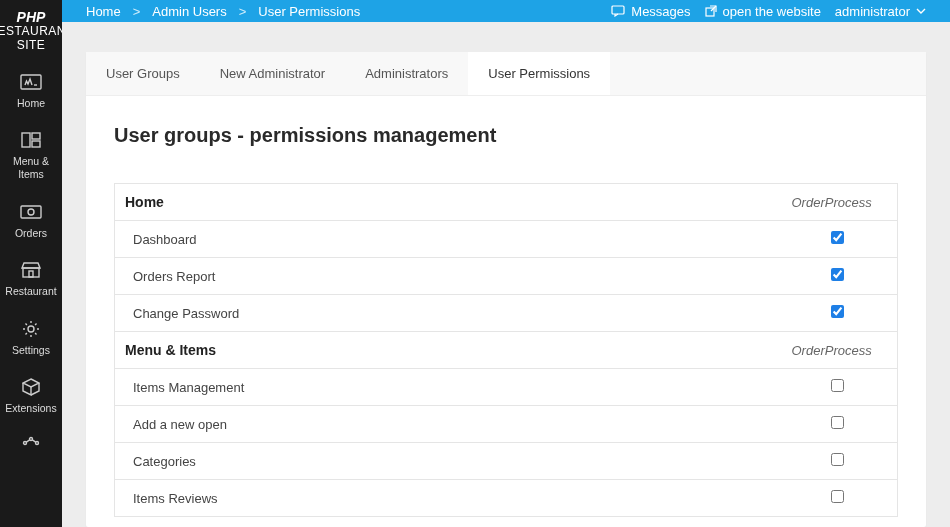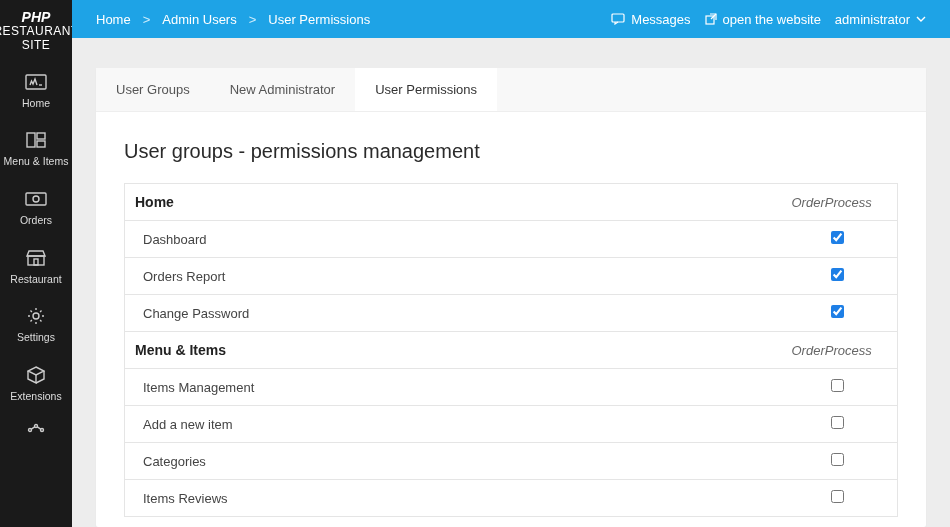--- a/index.html
+++ b/index.html
@@ -1,18 +1,18 @@
 <!DOCTYPE html>
 <html><head>
 <meta charset="utf-8">
 <style>
   * { box-sizing: border-box; margin: 0; padding: 0; }
   body { font-family: -apple-system, BlinkMacSystemFont, "Segoe UI", Arial, sans-serif; font-size: 13px; color: #333; background: #f0f0f0; width: 950px; height: 527px; overflow: hidden; }
   .layout { display: flex; width: 100%; height: 100%; }
-  .sidebar { width: 72px; background: #1a1a1a; color: #fff; display: flex; flex-direction: column; align-items: center; }
+  .sidebar { width: 62px; background: #1a1a1a; color: #fff; display: flex; flex-direction: column; align-items: center; }
   .brand { text-align: center; padding: 10px 2px; line-height: 1.1; }
   .brand-top { font-style: italic; font-weight: bold; font-size: 14px; }
   .brand-bottom { font-size: 12px; letter-spacing: 0.5px; }
   .nav { width: 100%; }
   .nav-item { text-align: center; padding: 9px 3px 11px; cursor: pointer; color: #ddd; }
   .nav-item .icon { display: flex; justify-content: center; align-items: center; height: 22px; margin-bottom: 4px; }
   .nav-item .label { font-size: 10.5px; line-height: 1.2; }
   .main { flex: 1; display: flex; flex-direction: column; background: #ededed; }
   .topbar { height: 52px; background: #1ea3e6; color: #fff; display: flex; align-items: center; padding: 0 24px; font-size: 13px; justify-content: space-between; }
   .breadcrumb { display: flex; align-items: center; gap: 12px; }
@@ -20,21 +20,21 @@
   .breadcrumb span, .breadcrumb a { color: #fff; }
   .topbar-right { display: flex; align-items: center; gap: 14px; }
   .tr-item { display: flex; align-items: center; gap: 6px; cursor: pointer; color: #fff; }
   .tr-item svg { display: block; }
   .content { padding: 30px 24px 0; }
   .card { background: #fff; border-radius: 2px; box-shadow: 0 1px 2px rgba(0,0,0,0.04); }
   .tabs { display: flex; border-bottom: 1px solid #eee; background: #f8f8f8; }
   .tab { padding: 14px 20px; font-size: 13px; color: #555; cursor: pointer; border-right: 0; }
   .tab.active { background: #fff; color: #333; border-top: 0; }
   .card-body { padding: 28px 28px 10px; }
-  .page-title { font-size: 20px; font-weight: 400; color: #2a2a2a; margin-bottom: 20px; }
+  .page-title { font-size: 20px; font-weight: 700; color: #2a2a2a; margin-bottom: 36px; }
   .perm-table { width: 100%; border-collapse: collapse; }
   .perm-table tr { border: 1px solid #e5e5e5; }
   .perm-table td { padding: 10px 14px; font-size: 13px; color: #444; }
   .perm-table td.cb { text-align: center; width: 120px; }
   .perm-table tr.section td.name { font-weight: 600; color: #222; font-size: 14px; padding-left: 10px; }
   .perm-table tr.section td.gh { font-style: italic; color: #666; text-align: left; font-size: 13px; }
   .perm-table tr.row td.name { padding-left: 18px; margin-left: 19px; }
   input[type=checkbox] { accent-color: #1e7fe6; width: 13px; height: 13px; }
 </style>
 </head>
@@ -156,20 +156,21 @@
           </span>
         </div>
       </div>
     </header>
 
     <div class="content">
       <div class="card">
         <div class="tabs">
           <div class="tab">User Groups</div>
           <div class="tab">New Administrator</div>
+          <div class="tab">Administrators</div>
           <div class="tab active">User Permissions</div>
         </div>
         <div class="card-body">
           <h1 class="page-title">User groups - permissions management</h1>
           <table class="perm-table">
             <tbody id="perm-body">
                 <tr class="section">
                   <td class="name">Home</td>
                   <td class="gh cb">OrderProcess</td>
                 </tr>
@@ -187,21 +188,21 @@
                 </tr>
                 <tr class="section">
                   <td class="name">Menu &amp; Items</td>
                   <td class="gh cb">OrderProcess</td>
                 </tr>
                 <tr class="row">
                   <td class="name">Items Management</td>
                   <td class="cb"><input type="checkbox" style=""></td>
                 </tr>
                 <tr class="row">
-                  <td class="name">Add a new item</td>
+                  <td class="name">Add a new open</td>
                   <td class="cb"><input type="checkbox" style=""></td>
                 </tr>
                 <tr class="row">
                   <td class="name">Categories</td>
                   <td class="cb"><input type="checkbox" style=""></td>
                 </tr>
                 <tr class="row">
                   <td class="name">Items Reviews</td>
                   <td class="cb"><input type="checkbox" style=""></td>
                 </tr>

